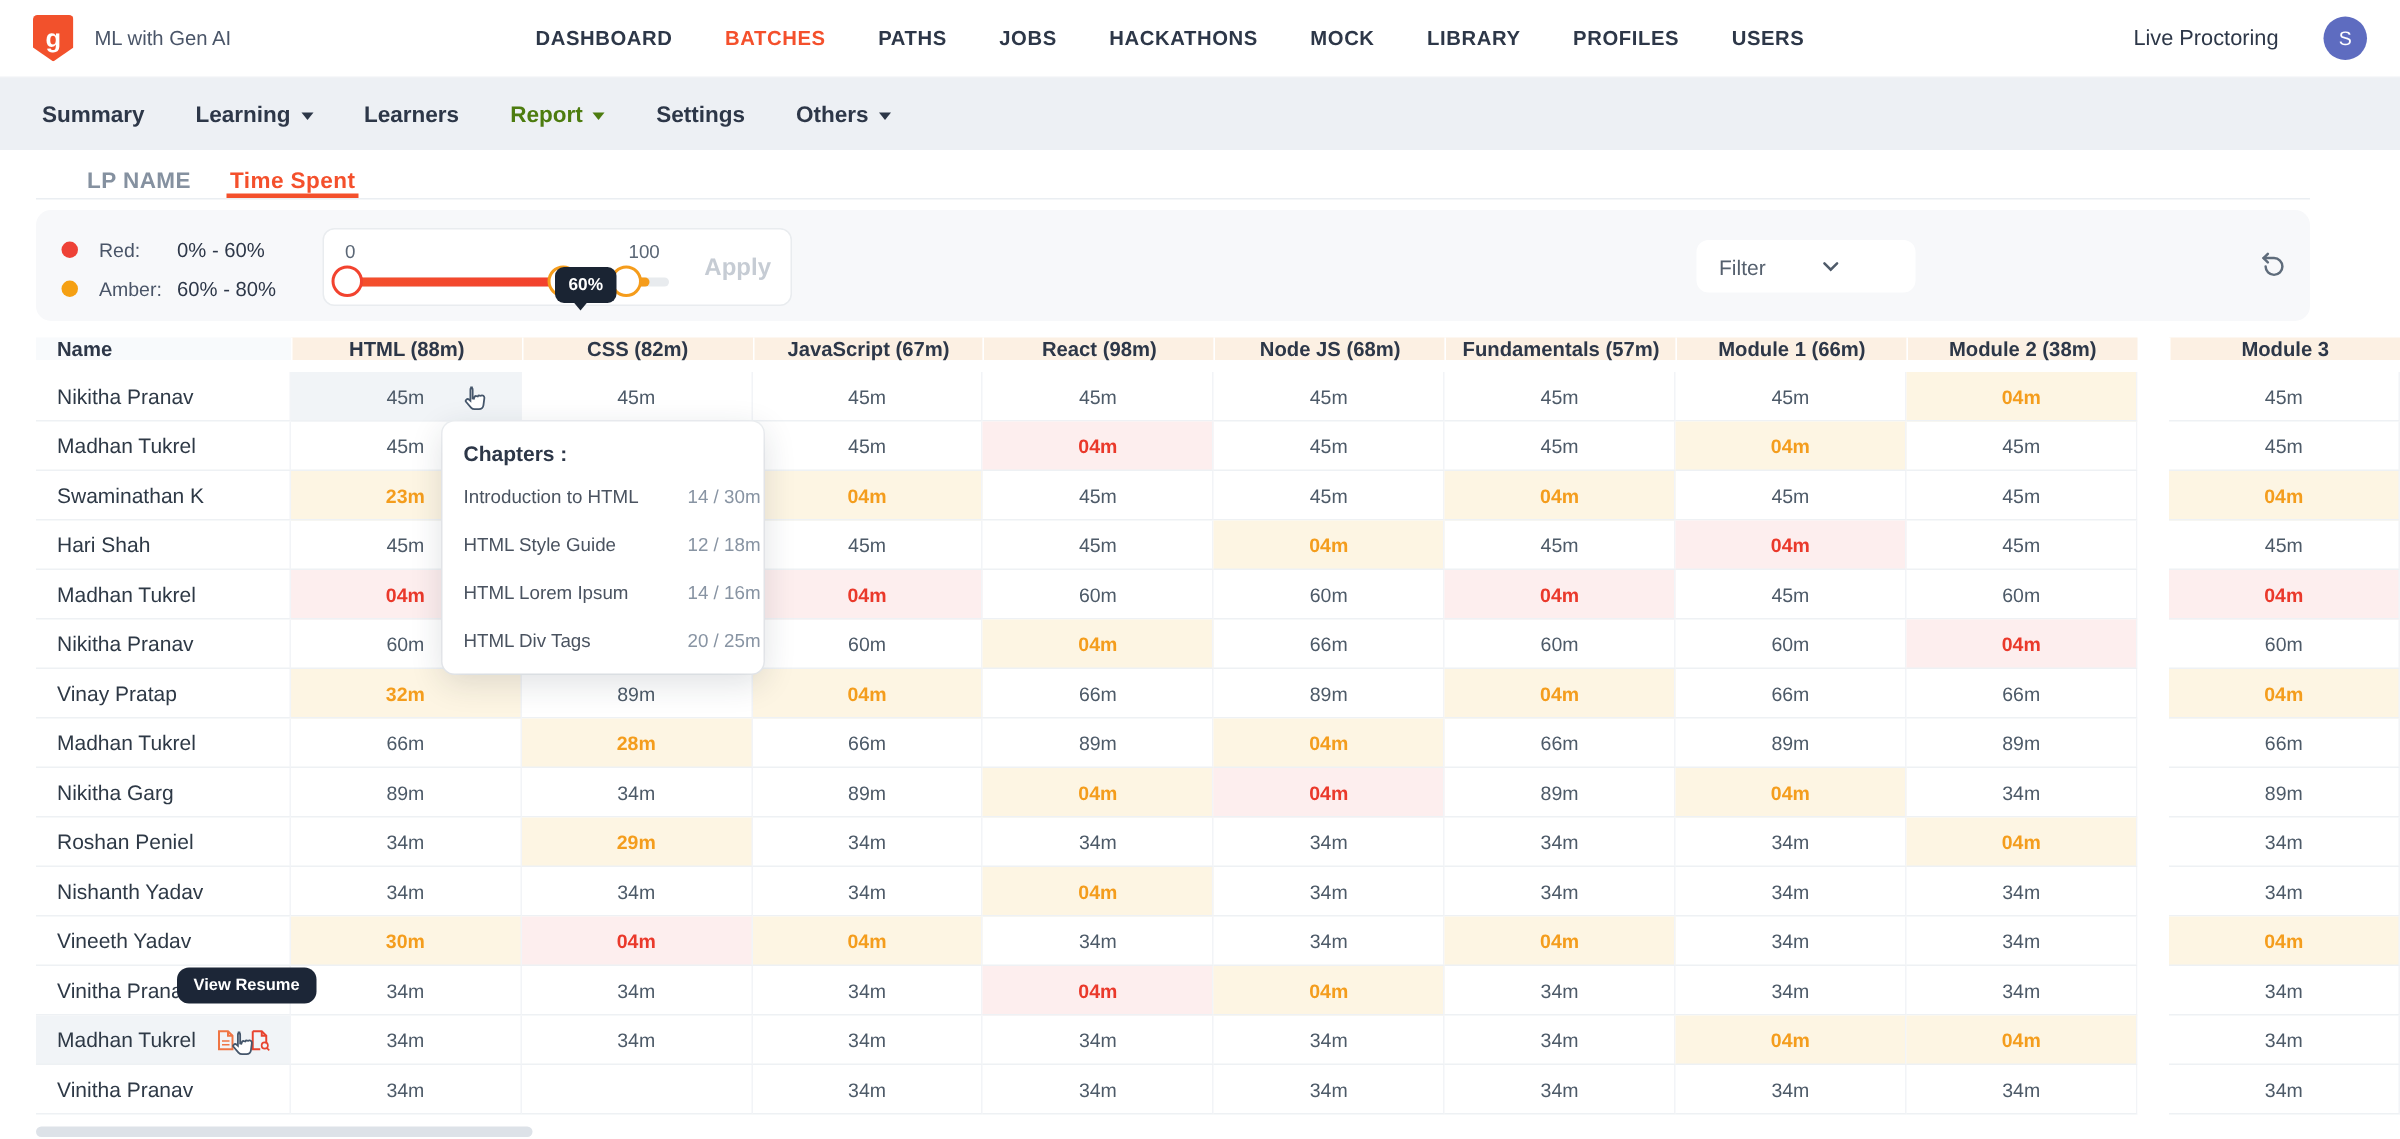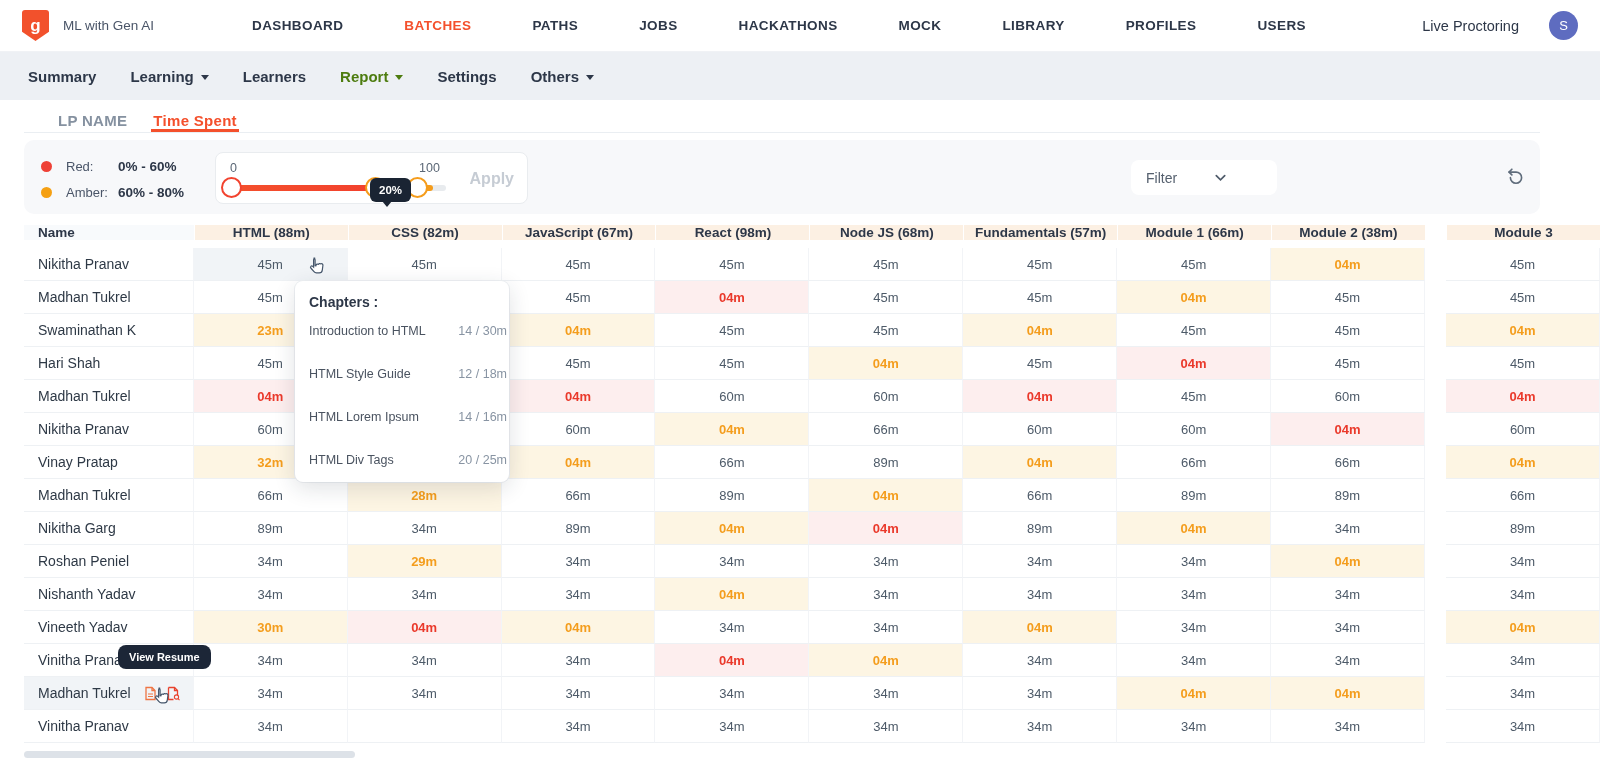--- a/index.html
+++ b/index.html
@@ -8,21 +8,21 @@
 
   
   .topbar{ height:52px; background:#fff; display:flex; align-items:center;
     padding:0 22px; border-bottom:1px solid #f0f2f5; position:relative; z-index:5;}
   .brand{ display:flex; align-items:center; gap:14px; width:230px;}
   .logo{ width:27px; height:31px; background:#f2512c;
     clip-path:polygon(0 0,100% 0,100% 70%,50% 100%,0 70%); border-radius:3px;
     display:flex; align-items:center; justify-content:center;
     color:#fff; font-weight:700; font-size:17px; }
   .brand-name{ font-size:13.5px; color:#4a5568; }
-  .topnav{ display:flex; align-items:center; gap:61px; }
+  .topnav{ display:flex; align-items:center; gap:35px; margin-left:105px; }
   .nav-item{ font-size:13.5px; font-weight:700; color:#2d3748; letter-spacing:.4px; cursor:pointer;}
   .nav-item.active{ color:#f4502c; }
   .top-right{ margin-left:auto; display:flex; align-items:center; gap:30px;}
   .live{ font-size:14.5px; color:#2d3748; cursor:pointer;}
   .avatar{ width:29px; height:29px; border-radius:50%; background:#5e6cc0; color:#fff;
     font-size:13px; display:flex; align-items:center; justify-content:center; cursor:pointer;}
 
   
   .subnav{ height:48px; background:#edf0f4; display:flex; align-items:center;
     gap:34px; padding:0 28px;}
@@ -39,21 +39,21 @@
     padding:0 2px 10px 2px; cursor:pointer;}
   .tab.active{ color:#f4502c; border-bottom:3px solid #f4502c; }
 
   
   .panel{ position:relative; width:1516px; height:74px; margin:7px 0 2px 24px;
     background:#f7f8fa; border-radius:10px;}
   .legend{ position:absolute; left:17px; top:13px; }
   .legend-row{ display:flex; align-items:center; height:26px;}
   .dot{ width:11px; height:11px; border-radius:50%; margin-right:14px;}
   .legend-label{ font-size:13px; color:#4a5568; width:52px;}
-  .legend-range{ font-size:13.5px; color:#2d3748; font-weight:700;text-align:center;}
+  .legend-range{ font-size:13.5px; color:#2d3748; font-weight:400;text-align:center;}
 
   .slider-card{ position:absolute; left:191px; top:12px; width:313px; height:52px;
     background:#fff; border:1px solid #e9ecef; border-radius:8px;}
   .s-lab{ position:absolute; font-size:12.5px; color:#5b6776;}
   .s-track{ position:absolute; left:15px; top:32px; width:215px; height:6px;
     border-radius:3px; background:#e8ebee; cursor:pointer;}
   .seg{ position:absolute; top:0; height:6px; border-radius:3px;}
   .seg.red{ left:0; width:146px; background:linear-gradient(90deg,#f4502c,#f2402d);}
   .seg.amber{ left:144px; width:58px; background:#f59c1b;}
   .handle{ position:absolute; top:-8px; width:21px; height:21px; border-radius:50%;
@@ -102,21 +102,21 @@
   .row-icons span{ display:flex; cursor:pointer;}
 
   .hscroll{ margin:8px 0 0 24px; width:331px; height:7px; border-radius:4px;
     background:#dde2e8; cursor:pointer;}
 
   
   .popover{ position:absolute; left:295px; top:281px; width:214px; background:#fff;
     border-radius:8px; box-shadow:0 6px 22px rgba(25,39,59,.14), 0 0 0 1px #f0f2f5;
     padding:13px 2px 15px 14px; z-index:20;}
   .pop-title{ font-size:14px; font-weight:600; color:#2d3748; margin-bottom:14px;}
-  .pop-row{ display:flex; justify-content:space-between; margin-top:29px;}
+  .pop-row{ display:flex; justify-content:space-between; margin-top:18px;}
   .pop-row:first-of-type{ margin-top:0;}
   .pop-name{ font-size:12.5px; color:#4a5360;}
   .pop-val{ font-size:12.5px; color:#8894a3;}
 
   .tt-resume{ position:absolute; left:118px; top:645px; background:#1c2637; color:#fff;
     font-size:11px; font-weight:600; padding:6px 11px; border-radius:8px; z-index:20;}
   .cursor{ position:absolute; z-index:30;}
   .cursor1{ left:307px; top:257px;}
   .cursor2{ left:152px; top:687px;}
 </style>
@@ -172,21 +172,21 @@
         <span class="legend-range">60% - 80%</span>
       </div>
     </div>
 
   <div class="slider-card">
     <span class="s-lab" style="left:14px;top:8px">0</span>
     <span class="s-lab" style="left:203px;top:8px">100</span>
     <div class="s-track">
       <div class="seg red"></div>
       <div class="seg amber"></div>
-      <div class="bubble">20%</div>
+      <div class="bubble">60%</div>
       <div class="handle h1"></div>
       <div class="handle h2"></div>
       <div class="handle h3"></div>
     </div>
     <button class="apply" disabled="">Apply</button>
   </div>
 
   <div class="filter">
     <span>Filter</span>
     <span style="display:flex">

